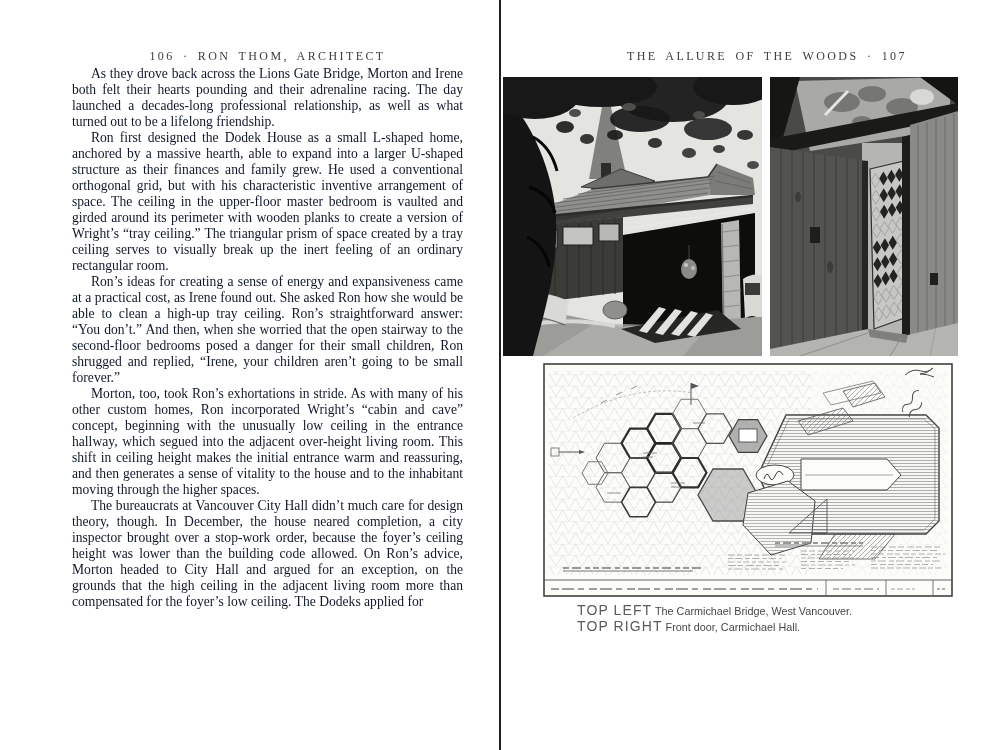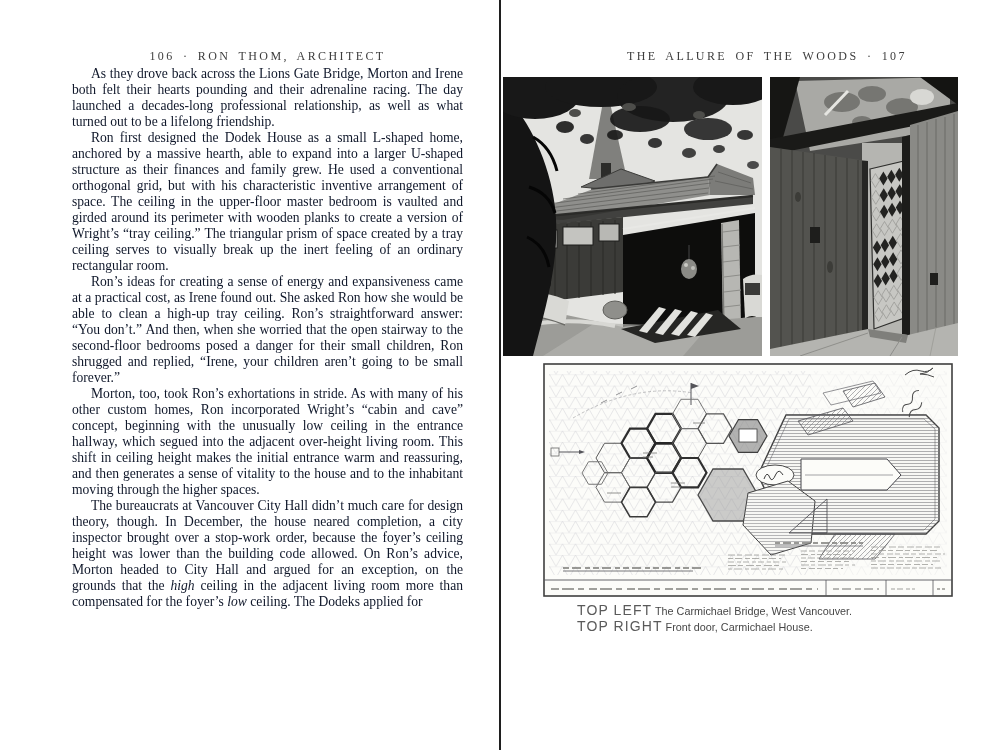--- a/index.html
+++ b/index.html
@@ -6,21 +6,21 @@
   .spread{position:relative;width:1000px;height:750px;background:#ffffff;overflow:hidden;
           font-family:"Liberation Serif",serif;color:#1e1e1e;}
   .divider{position:absolute;left:499px;top:0;width:2px;height:750px;background:#1f1f1f;}
   .running-head{position:absolute;top:49px;font-size:12px;letter-spacing:2.4px;word-spacing:3px;
           color:#3d3d3d;text-align:center;white-space:nowrap;}
   .rh-left{left:72px;width:391px;}
   .rh-right{left:567px;width:400px;}
   .body-text{position:absolute;left:72px;top:66px;width:391px;font-size:13.6px;line-height:16px;
           text-align:justify;color:#0f172a;}
   .body-text p{margin:0;text-indent:19px;}
-  .it{font-style:italic;}
+  .it{}
   figure{margin:0;padding:0;position:absolute;}
   .photo-left{left:503px;top:77px;width:259px;height:279px;}
   .photo-right{left:770px;top:77px;width:188px;height:279px;}
   .plan{left:543px;top:363px;width:410px;height:234px;}
   figure svg{display:block;width:100%;height:100%;}
   .captions{position:absolute;left:577px;top:603px;font-family:"Liberation Sans",sans-serif;
           font-size:10.8px;line-height:14.6px;color:#474747;}
   .cap-label{font-size:14px;letter-spacing:1.1px;color:#5a5a5a;text-transform:uppercase;}
   .cap-text{color:#474747;}
 </style>
@@ -362,16 +362,16 @@
         <line x1="390" y1="217" x2="390" y2="233" stroke="#55555a" stroke-width="0.8"></line>
         <line x1="8" y1="226" x2="275" y2="226" stroke="#8a8a86" stroke-width="1.8" stroke-dasharray="8 3 12 4 6 5" opacity="0.8"></line>
         <line x1="290" y1="226" x2="336" y2="226" stroke="#8a8a86" stroke-width="1.6" stroke-dasharray="6 3 9 4" opacity="0.8"></line>
         <line x1="348" y1="226" x2="372" y2="226" stroke="#8a8a86" stroke-width="1.2" stroke-dasharray="4 2 6 3" opacity="0.8"></line>
         <line x1="394" y1="226" x2="404" y2="226" stroke="#8a8a86" stroke-width="1.6" stroke-dasharray="3 2" opacity="0.9"></line>
       </svg>
     </figure>
 
     <div class="captions" id="captions">
         <div><span class="cap-label">TOP LEFT</span><span class="cap-text"> The Carmichael Bridge, West Vancouver.</span></div>
-        <div><span class="cap-label">TOP RIGHT</span><span class="cap-text"> Front door, Carmichael House.</span></div>
+        <div><span class="cap-label">TOP RIGHT</span><span class="cap-text"> Front door, Carmichael Hall.</span></div>
       </div>
   </section>
 </div>
 
 </body></html>

